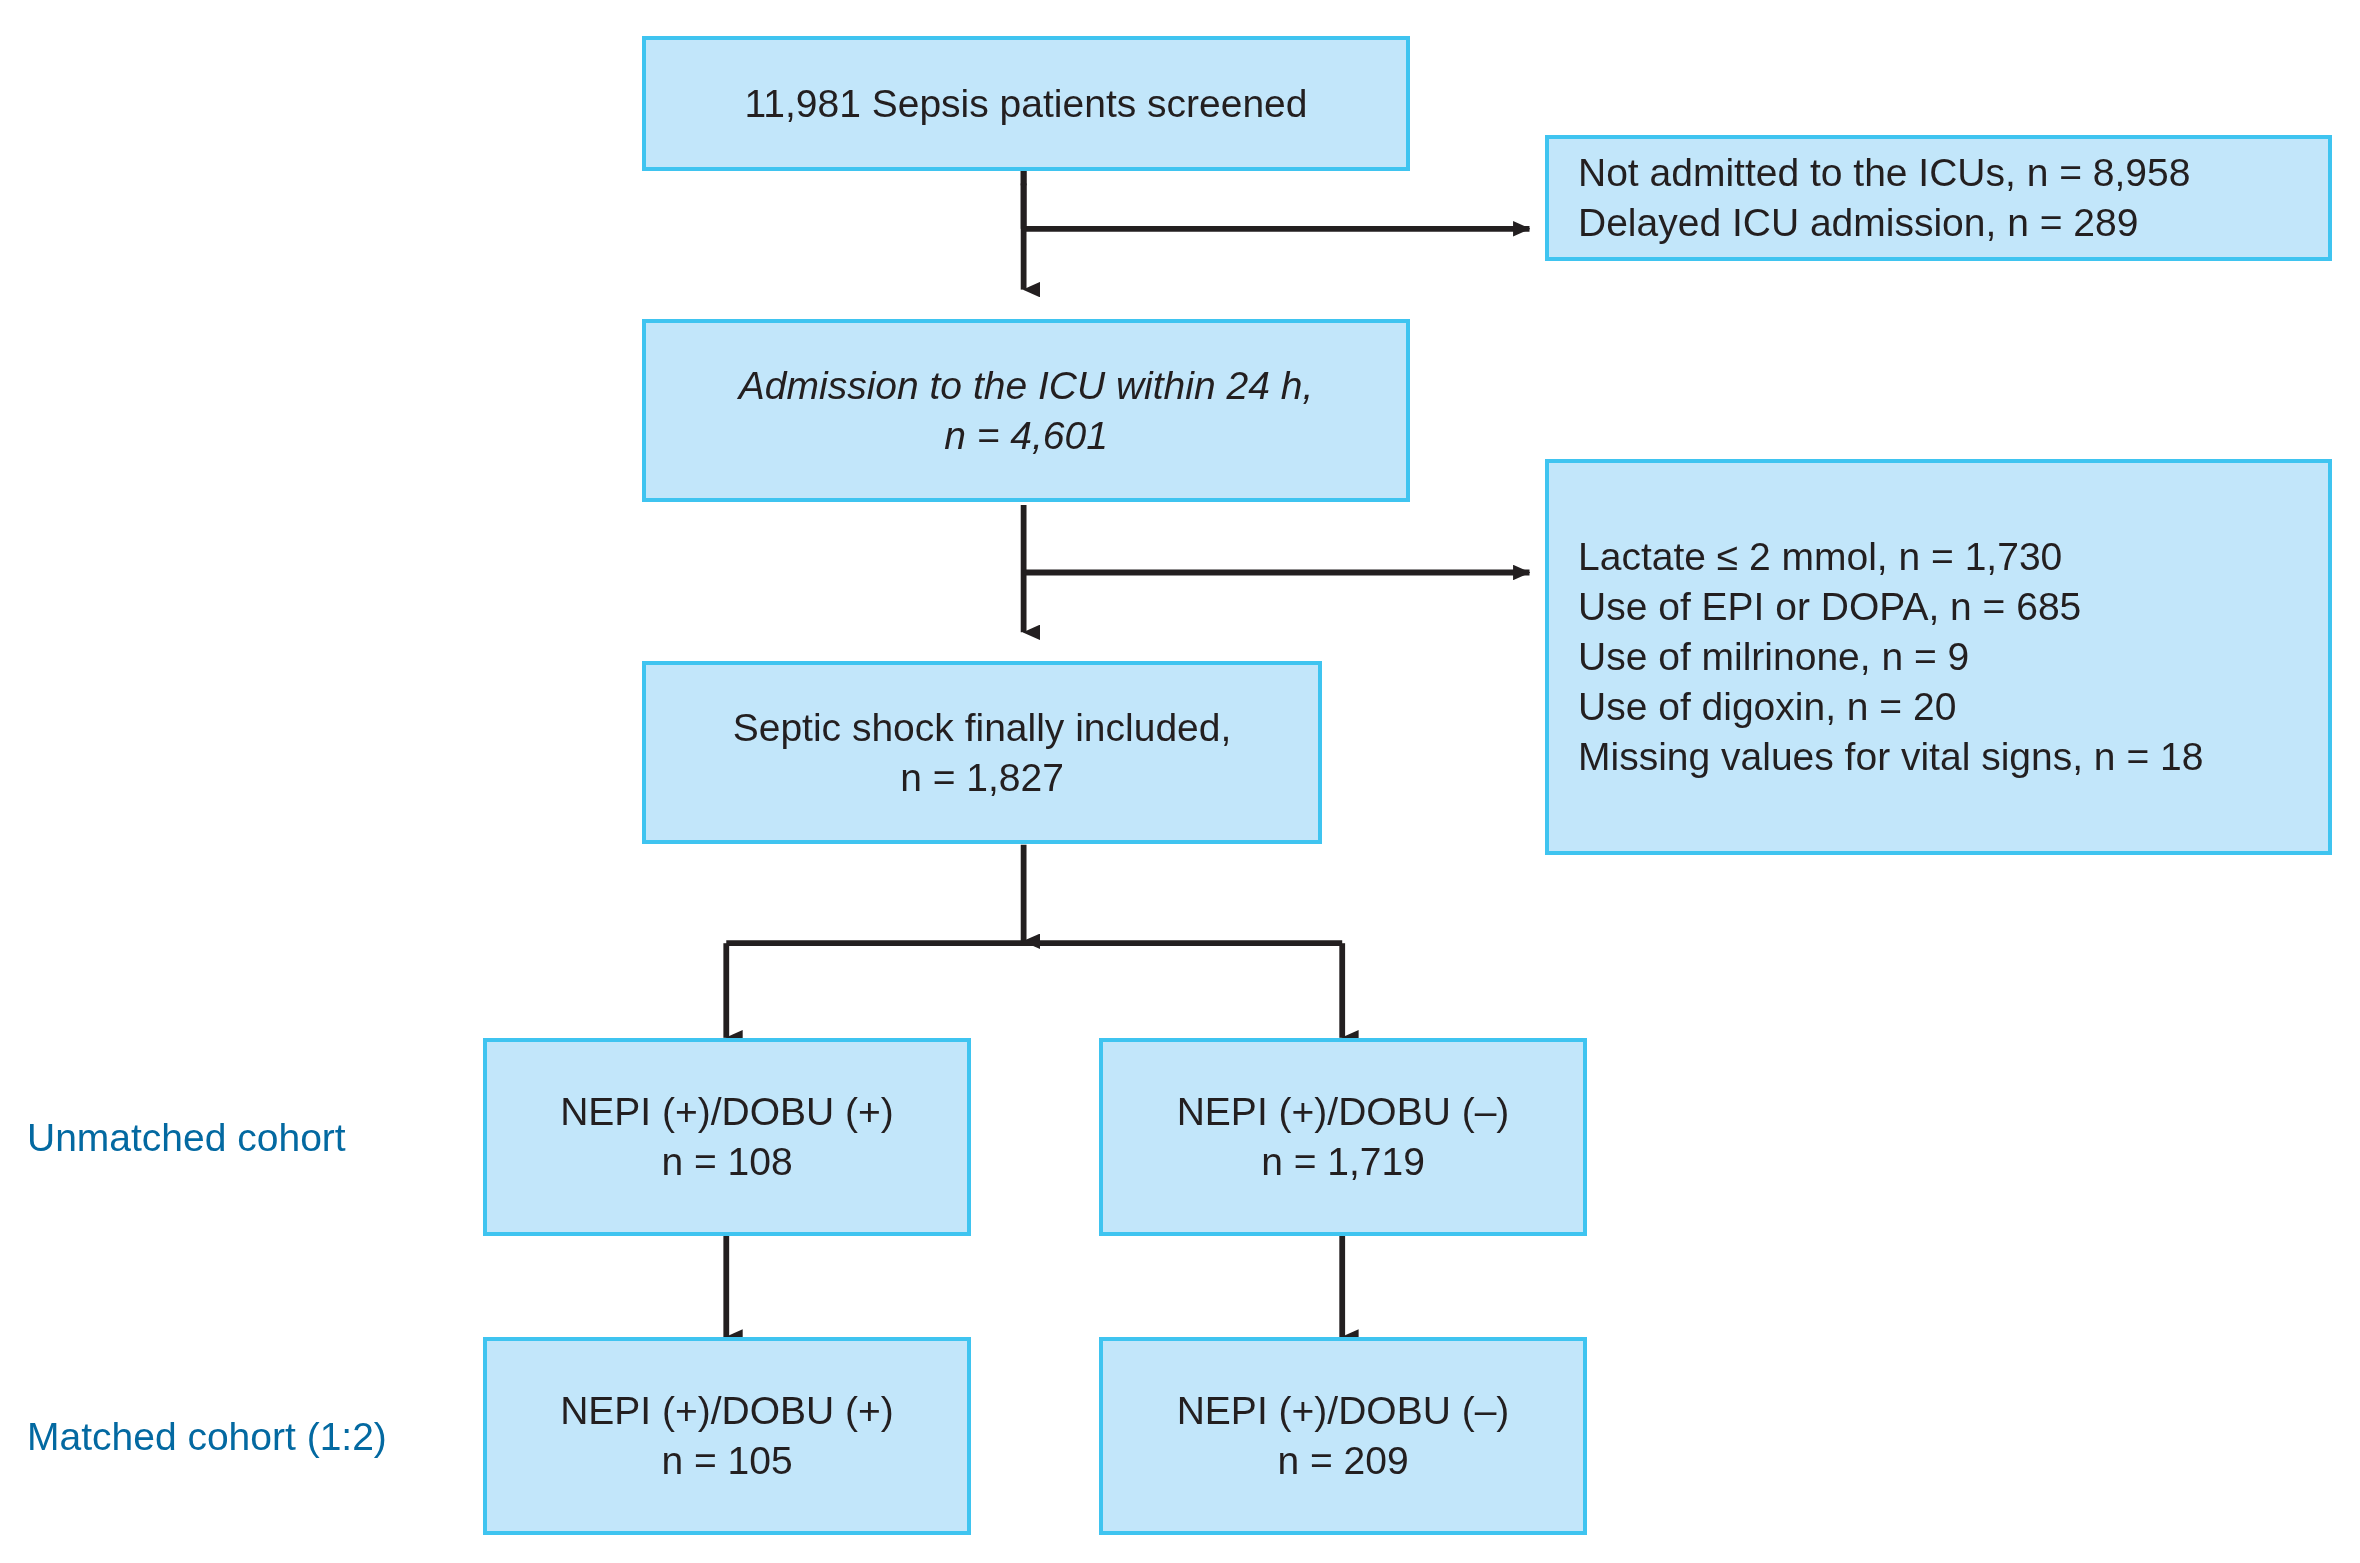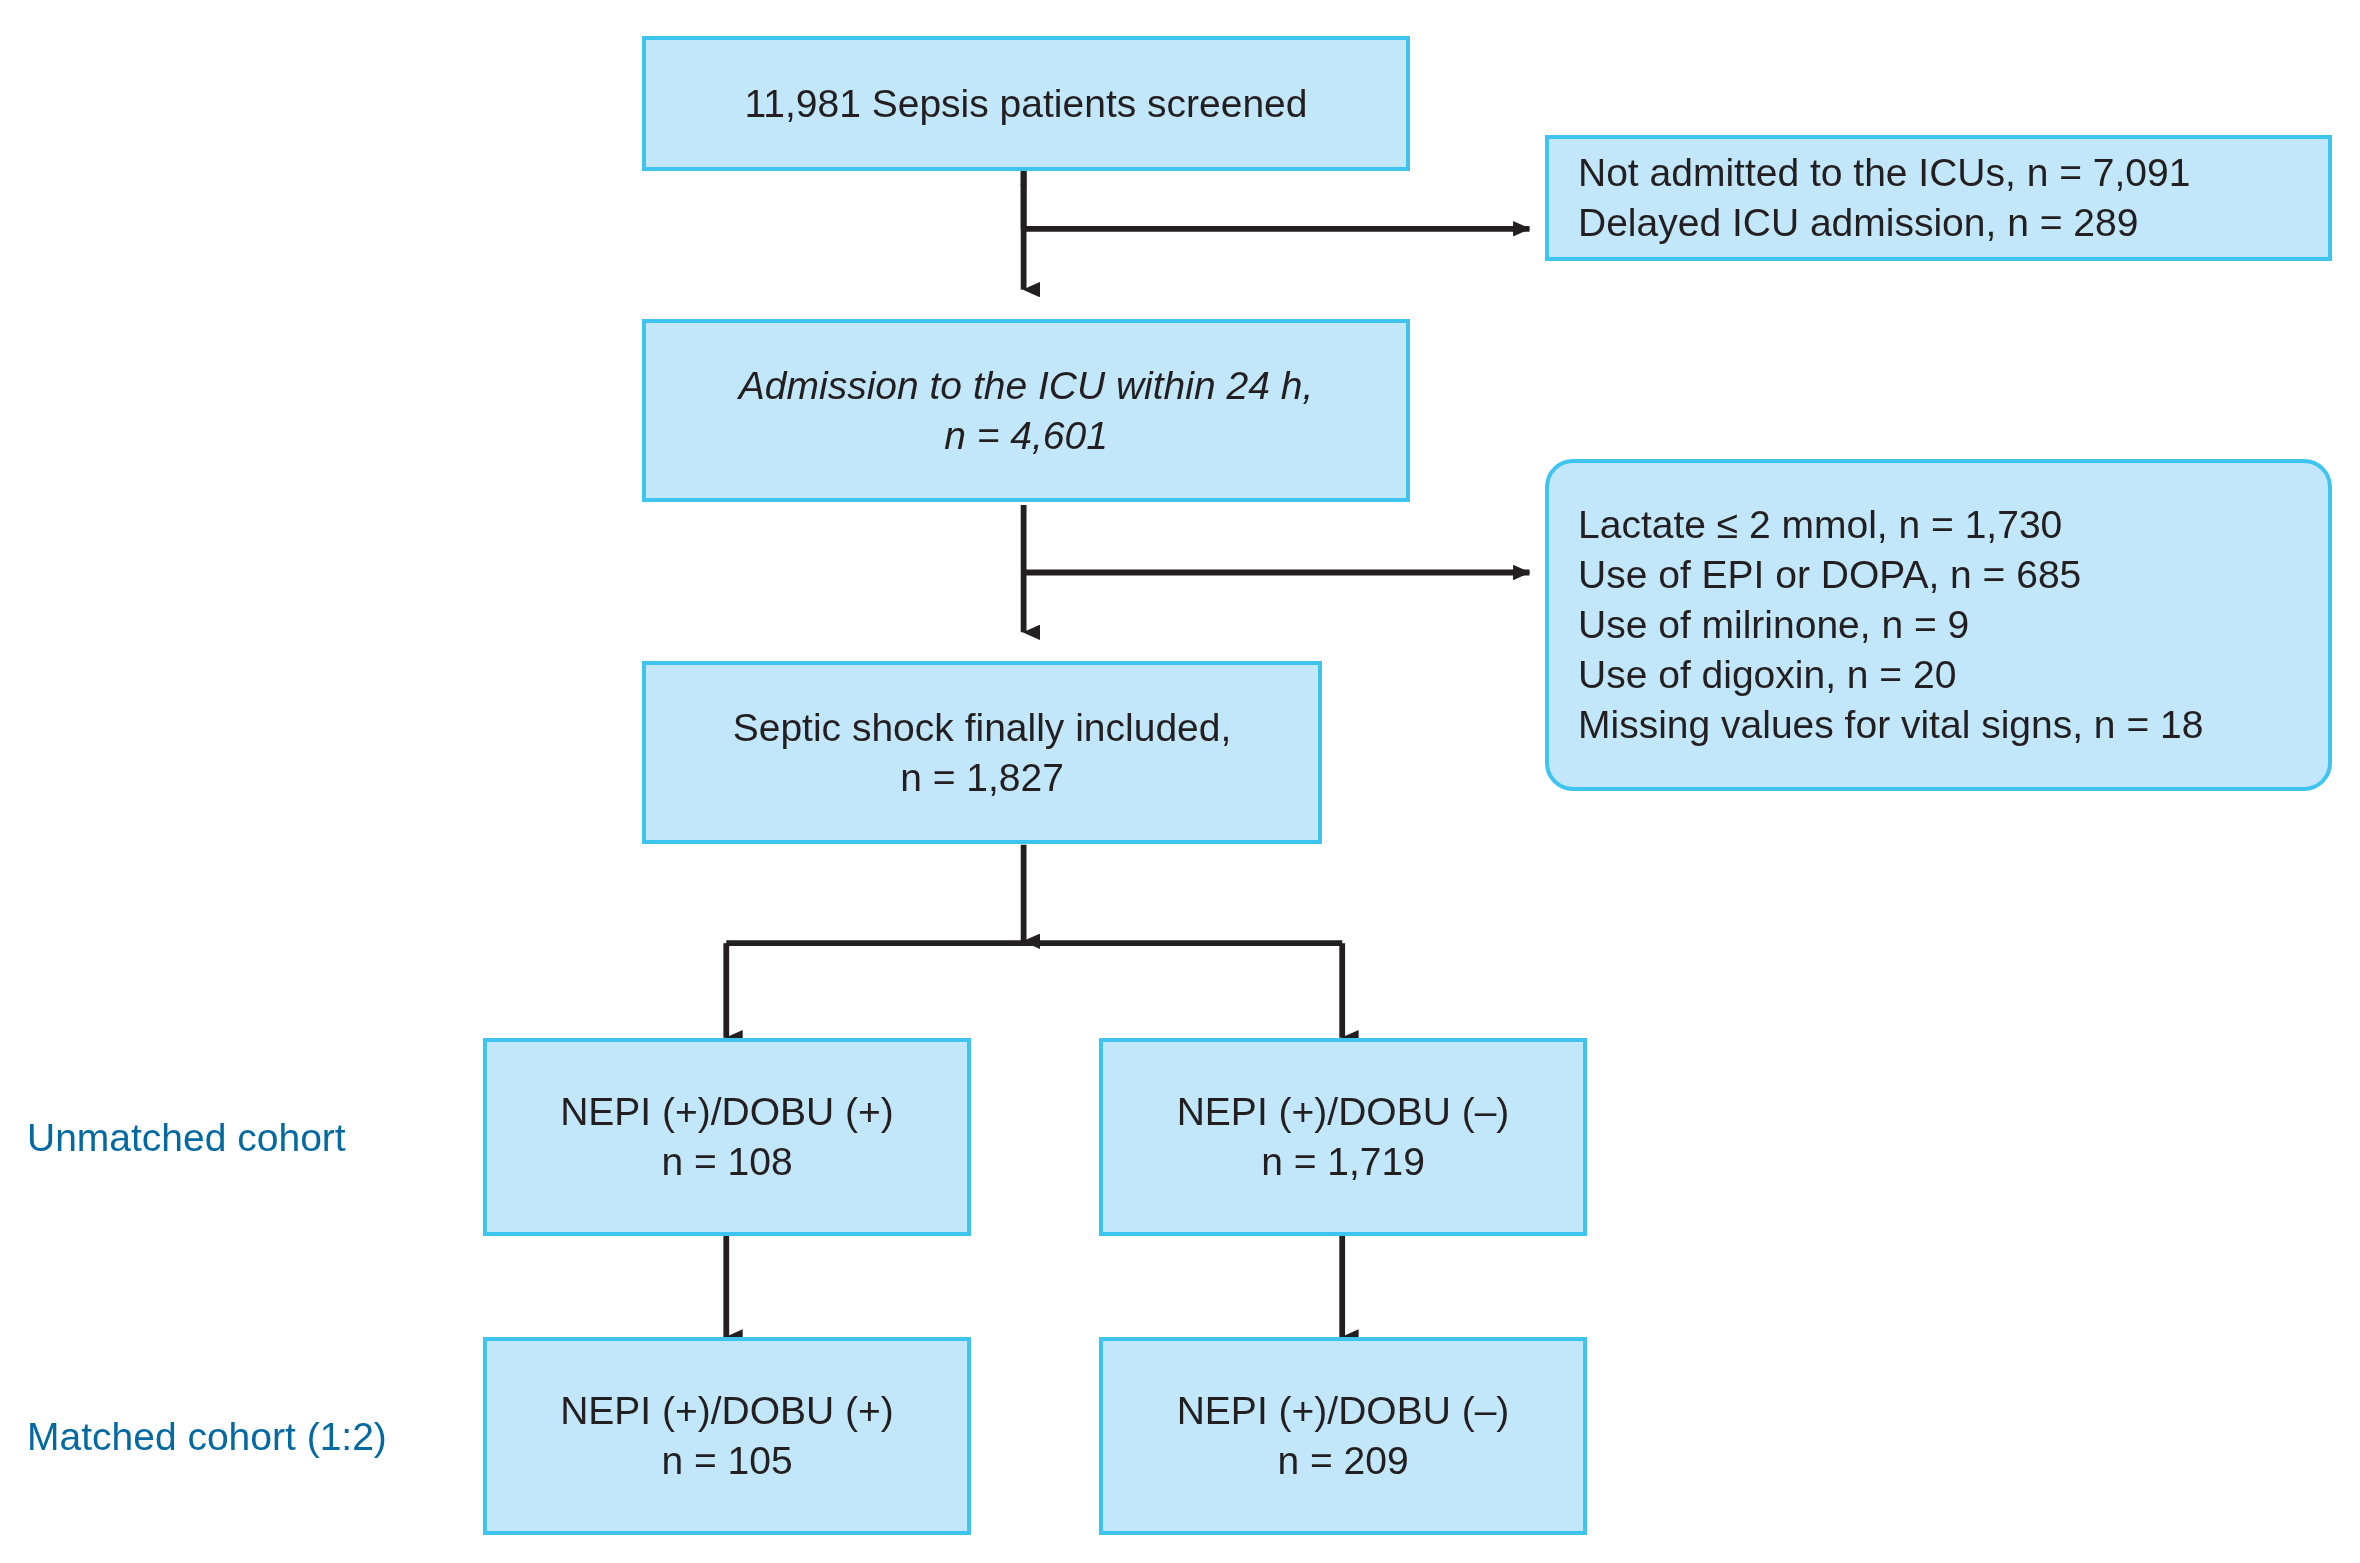--- a/index.html
+++ b/index.html
@@ -88,30 +88,30 @@
 
     <path d="M 752 1280 L 752 1385" stroke="#231f20" stroke-width="6" fill="none" marker-end="url(#arrow-down)"></path>
     <path d="M 1390 1280 L 1390 1385" stroke="#231f20" stroke-width="6" fill="none" marker-end="url(#arrow-down)"></path>
   </svg>
 
   <div class="flow-box center-text" style="left:642px; top:36px; width:768px; height:135px;">
     <div class="box-line">11,981 Sepsis patients screened</div>
   </div>
 
   <div class="flow-box left-text" style="left:1545px; top:135px; width:787px; height:126px;">
-    <div class="box-line">Not admitted to the ICUs, n = 7,091</div>
+    <div class="box-line">Not admitted to the ICUs, n = 8,958</div>
     <div class="box-line">Delayed ICU admission, n = 289</div>
   </div>
 
   <div class="flow-box center-text" style="left:642px; top:319px; width:768px; height:183px;font-style:italic;">
     <div class="box-line">Admission to the ICU within 24 h,</div>
     <div class="box-line">n = 4,601</div>
   </div>
 
-  <div class="flow-box left-text" style="left:1545px; top:459px; width:787px; height:332px;border-radius:28px;">
+  <div class="flow-box left-text" style="left:1545px; top:459px; width:787px; height:396px;">
     <div class="box-line">Lactate ≤ 2 mmol, n = 1,730</div>
     <div class="box-line">Use of EPI or DOPA, n = 685</div>
     <div class="box-line">Use of milrinone, n = 9</div>
     <div class="box-line">Use of digoxin, n = 20</div>
     <div class="box-line">Missing values for vital signs, n = 18</div>
   </div>
 
   <div class="flow-box center-text" style="left:642px; top:661px; width:680px; height:183px;">
     <div class="box-line">Septic shock finally included,</div>
     <div class="box-line">n = 1,827</div>

